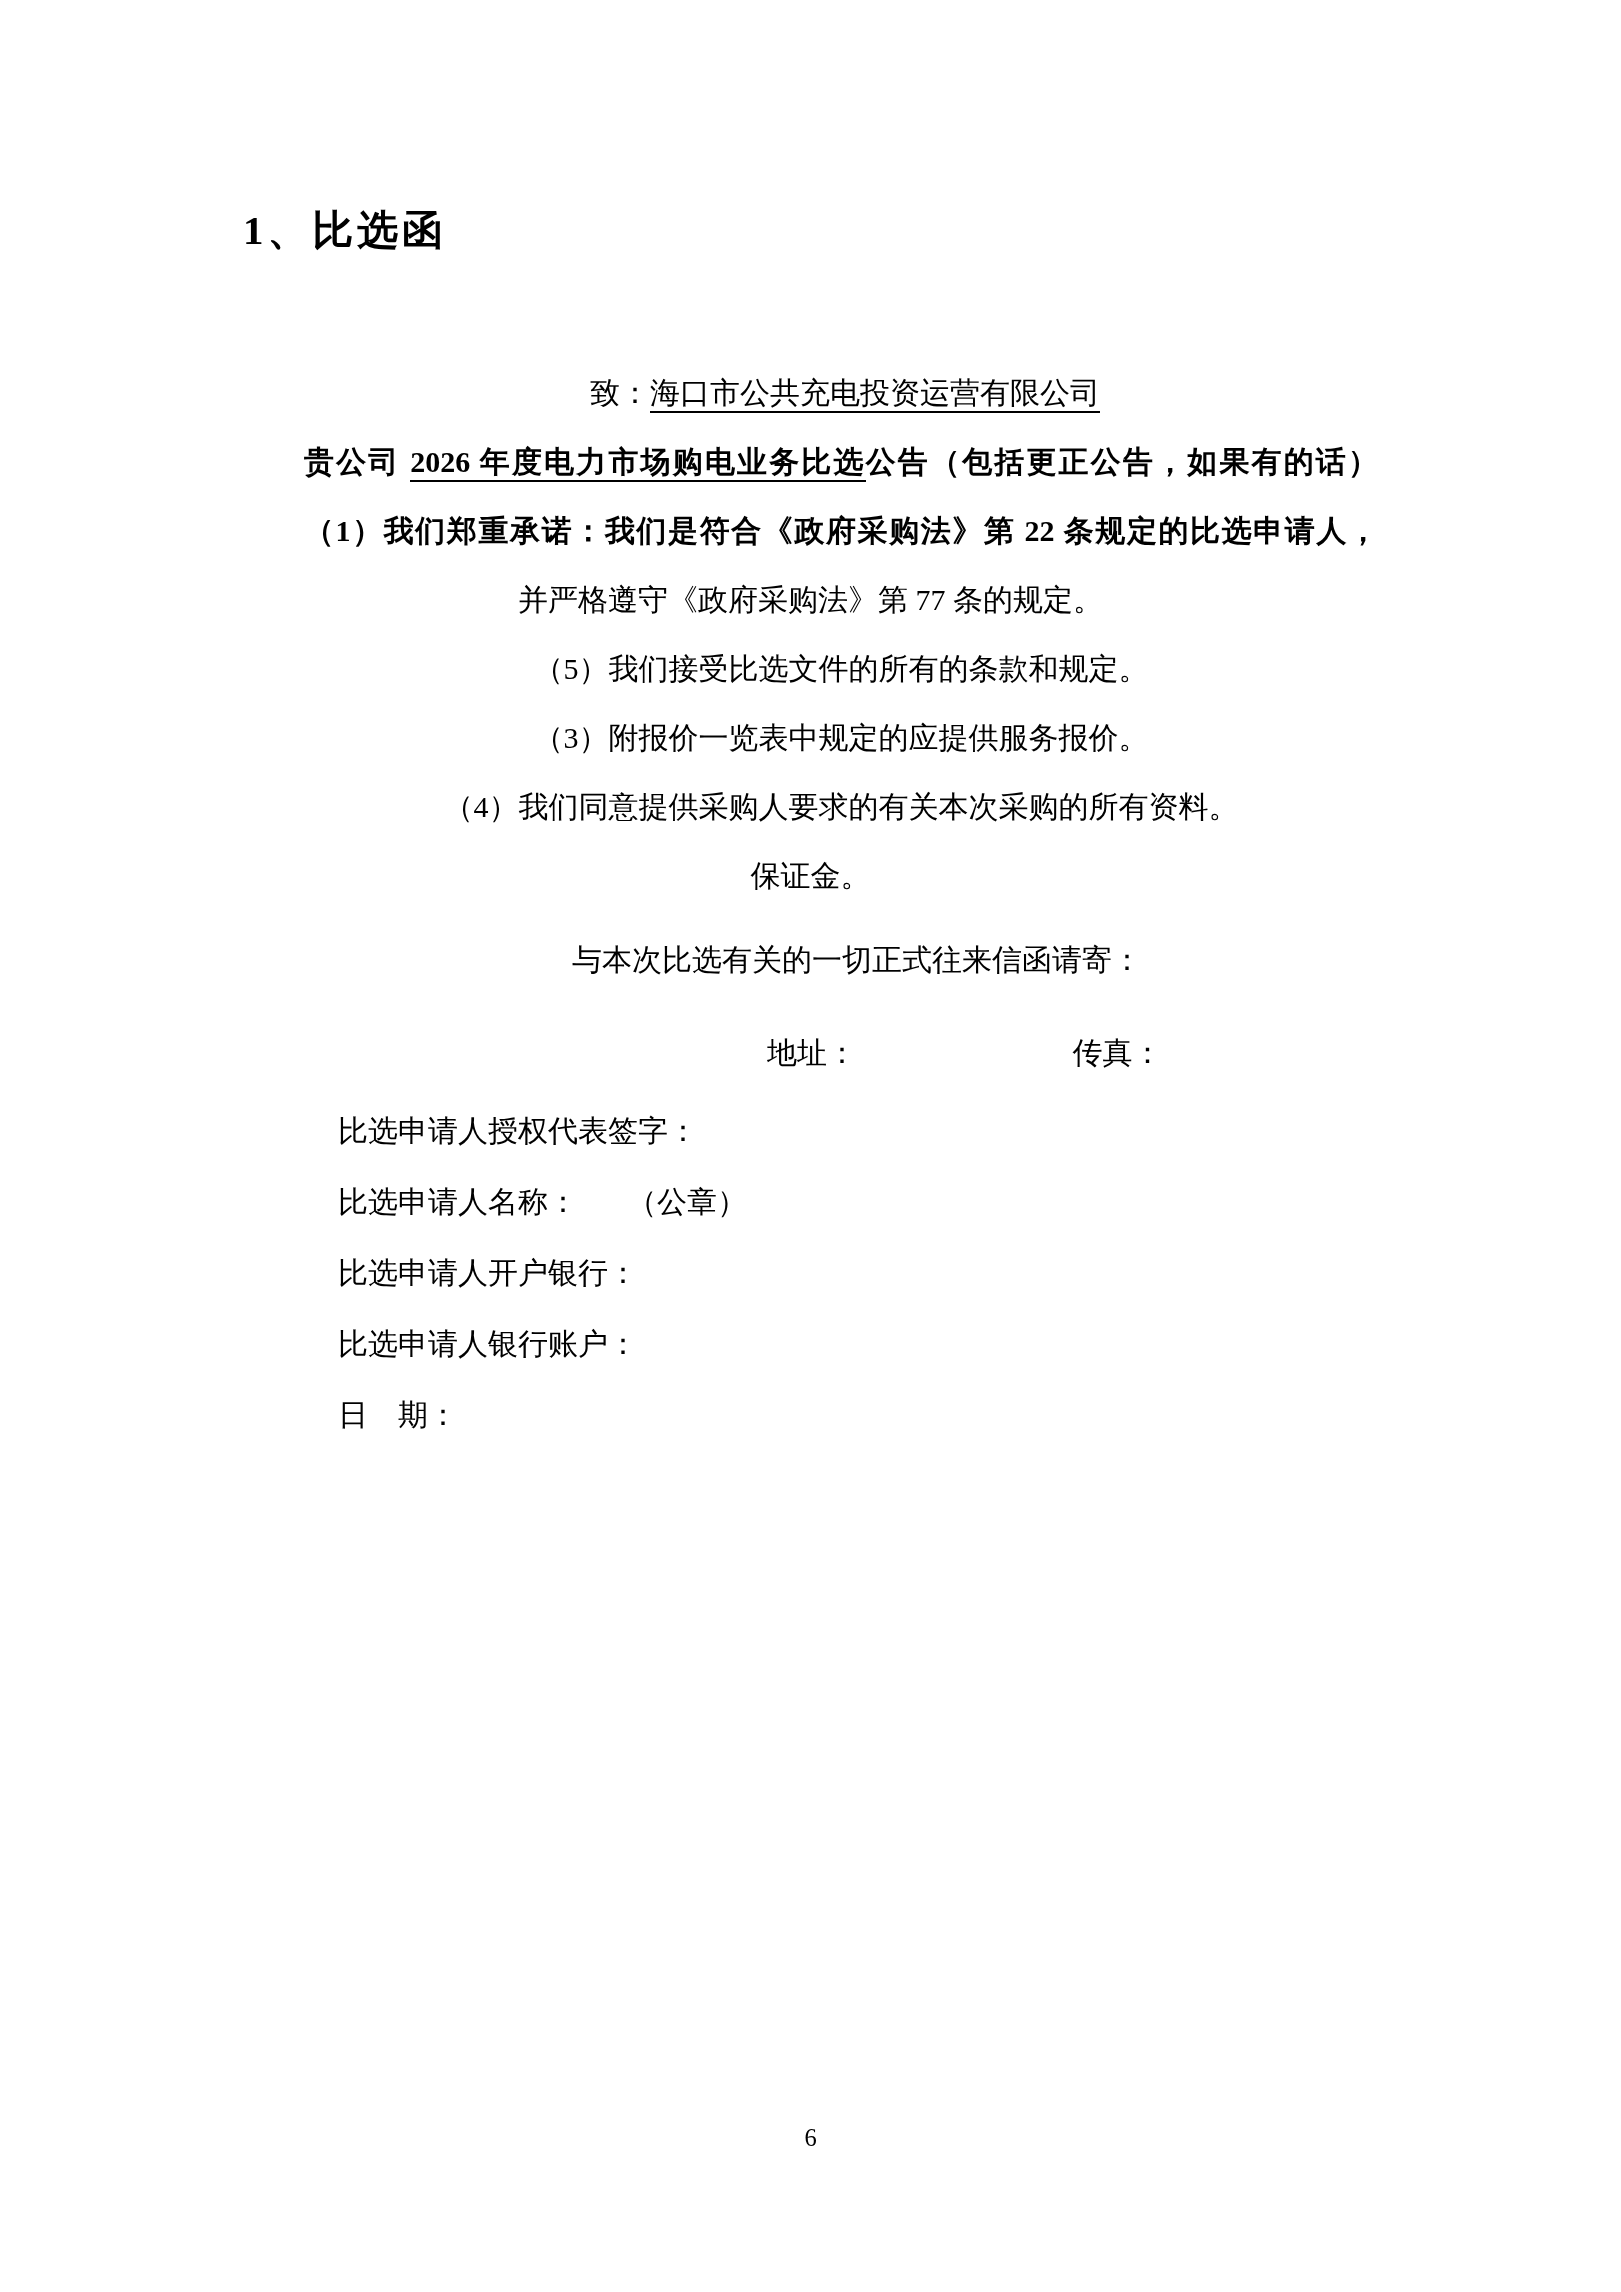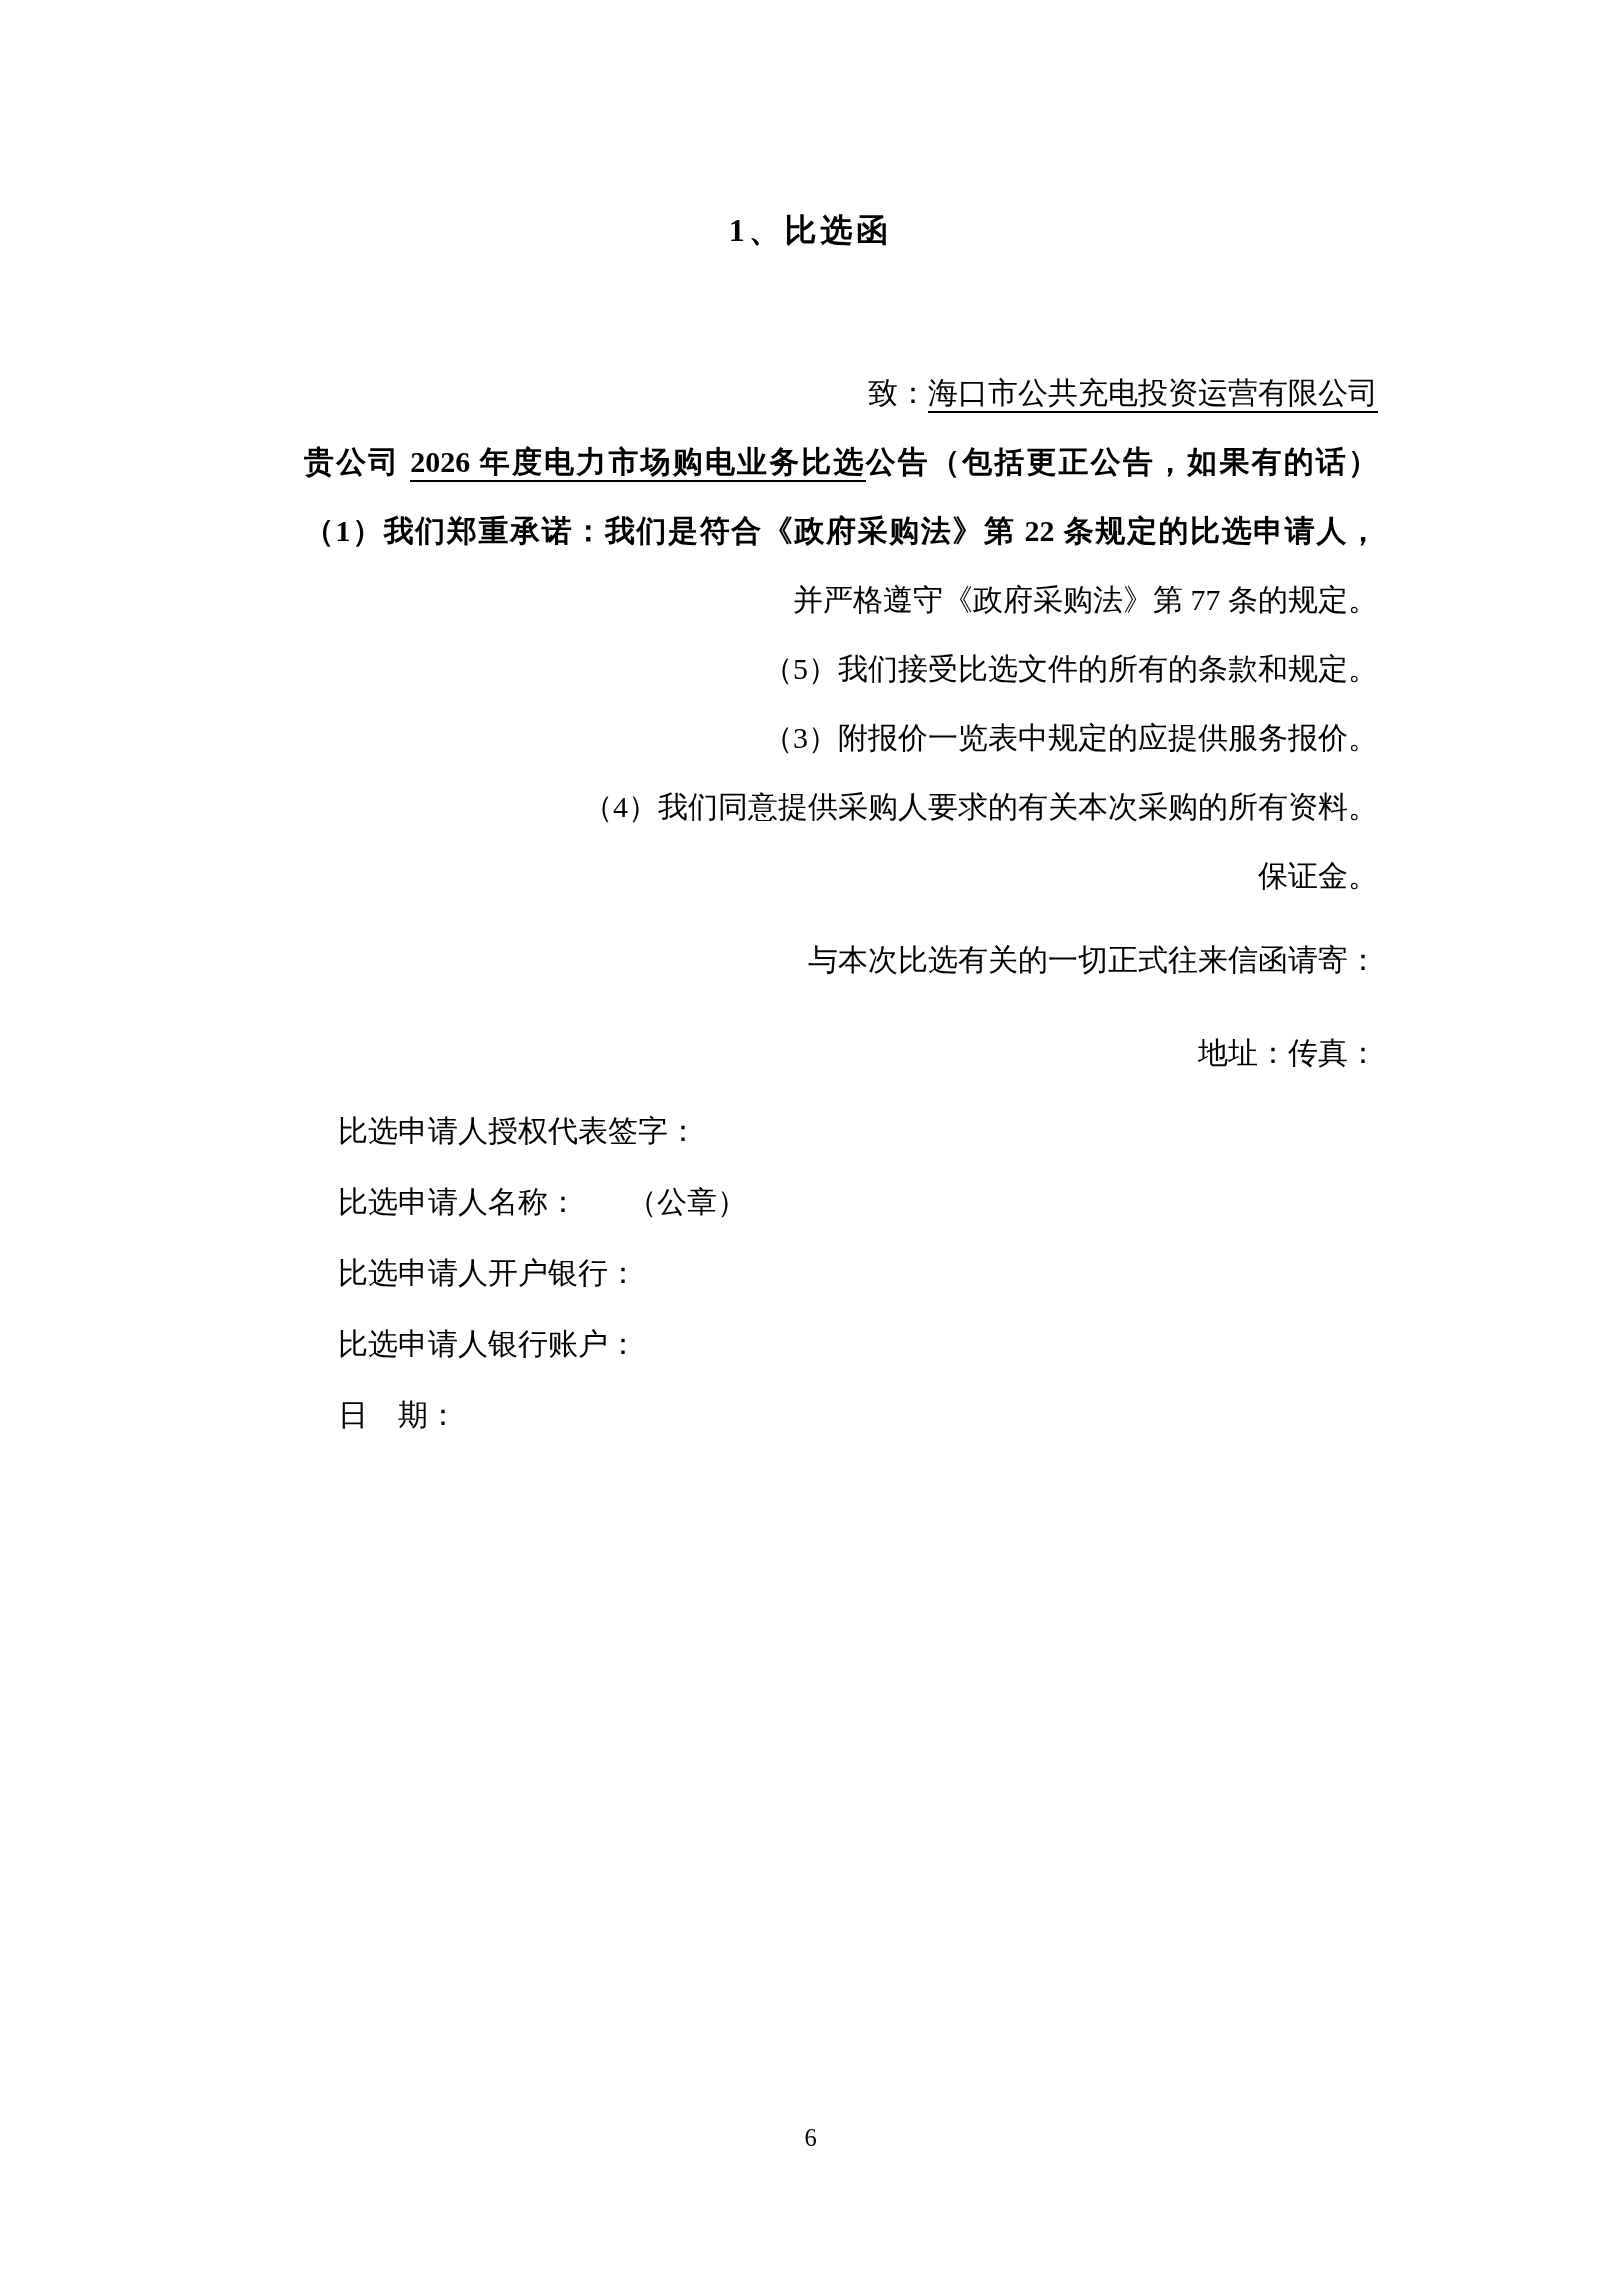--- a/index.html
+++ b/index.html
@@ -13,31 +13,31 @@
     overflow: hidden;
   }
   .content {
     position: absolute;
     left: 243px;
     top: 0;
     width: 1135px;
   }
   .title {
     margin: 202px 0 0 0;
-    font-size: 32px;
+    font-size: 41px;
     line-height: 57px;
     font-weight: 700;
-    text-align: center;
+    text-align: left;
     letter-spacing: 3.9px;
   }
   p { margin: 0; }
   .line {
     font-size: 30px;
     line-height: 69px;
-    text-align: right;
+    text-align: center;
   }
   .body-block { margin-top: 99px; }
   .indent { text-indent: 61px; }
   .indent-s { text-indent: 69px; }
   .jlast {
     text-align: justify;
     text-align-last: justify;
     font-weight: bold;
   }
   .u {

